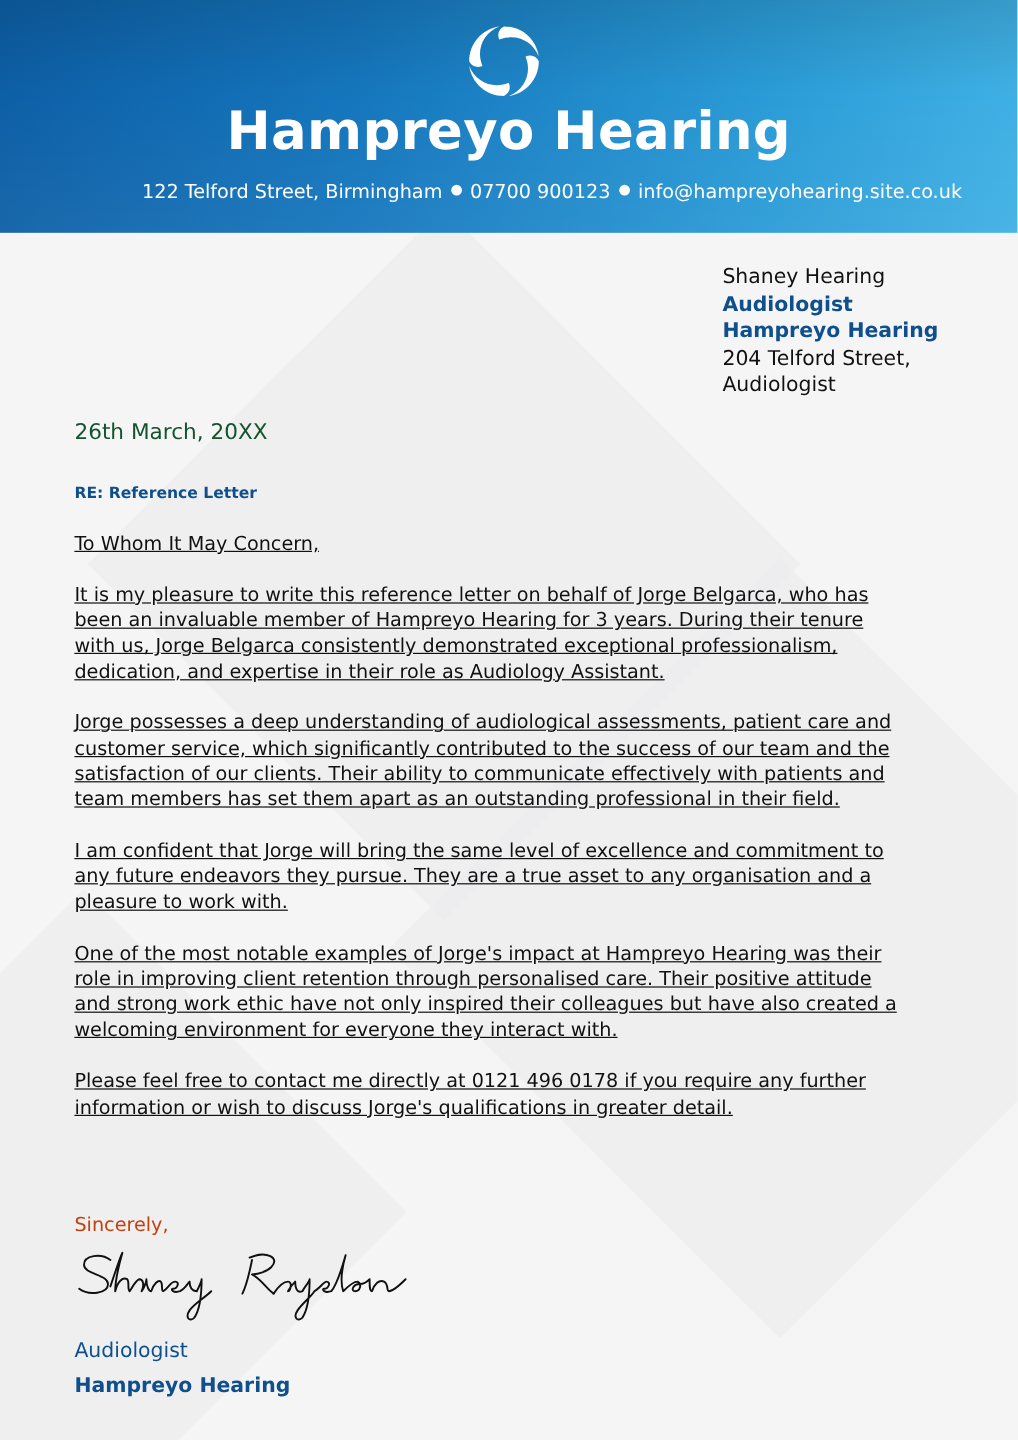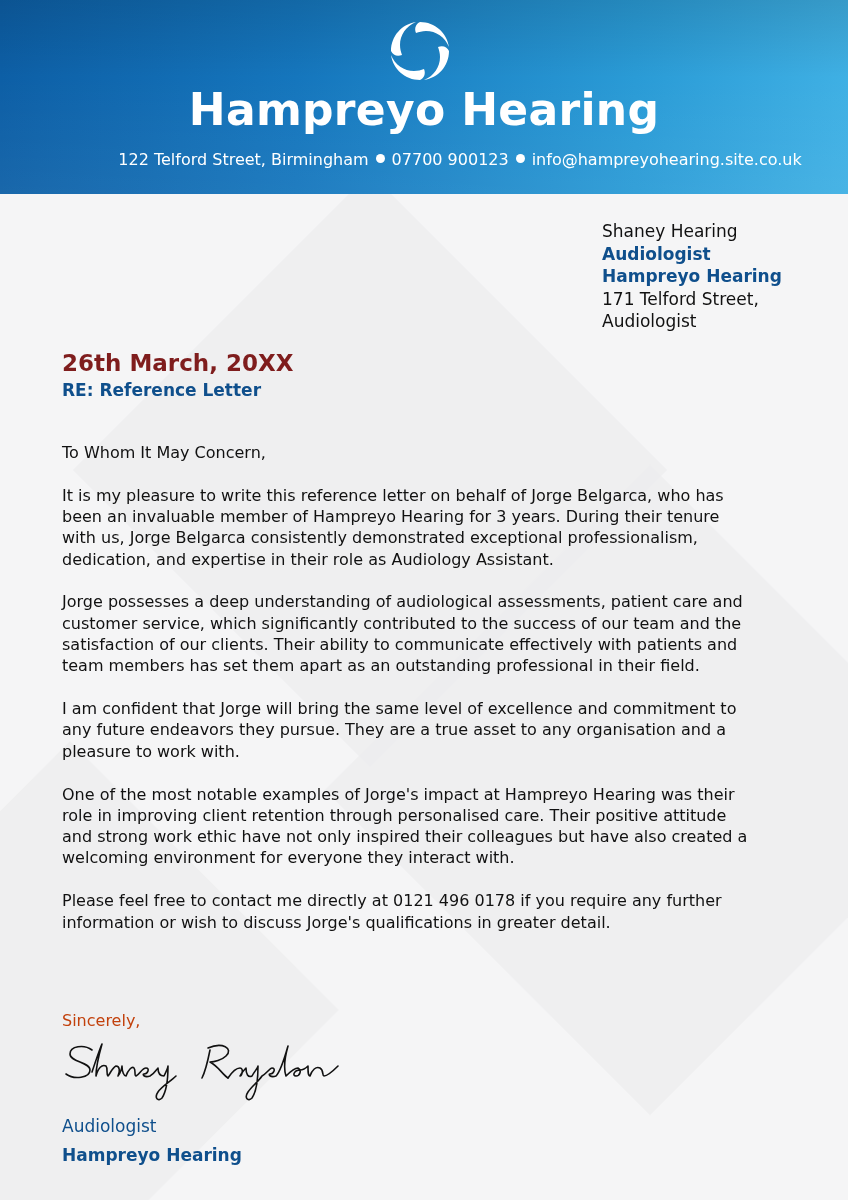--- a/index.html
+++ b/index.html
@@ -93,40 +93,41 @@
       color: #111111;
     }
     .sender .blue {
       color: #0f4f8c;
       font-weight: bold;
     }
     .date {
       position: absolute;
       left: 62px;
       top: 350px;
-      font-size: 23px;
-      font-weight: bold;
-      color: #7f1d1d;
+      font-size: 18px;
+      font-weight: normal;
+      color: #14532d;
     }
     .subject {
       position: absolute;
       left: 62px;
-      top: 380px;
-      font-size: 17px;
+      top: 404px;
+      font-size: 13px;
       font-weight: bold;
       color: #0f4f8c;
     }
     .body {
       position: absolute;
       left: 62px;
       top: 442px;
       width: 690px;
       font-size: 16px;
       line-height: 21.3px;
       color: #111111;
+      text-decoration: underline;
     }
     .body p {
       margin: 0 0 21.5px 0;
     }
     .closing {
       position: absolute;
       left: 62px;
       top: 1011px;
       font-size: 16px;
       color: #c2410c;
@@ -175,21 +176,21 @@
   <div class="company-name">Hampreyo Hearing</div>
   <div class="contact-line">
     <span>122 Telford Street, Birmingham</span><span class="dot"></span><span>07700 900123</span><span class="dot"></span><span>info@hampreyohearing.site.co.uk</span>
   </div>
 </header>
 
 <div class="sender">
   <div>Shaney Hearing</div>
   <div class="blue">Audiologist</div>
   <div class="blue">Hampreyo Hearing</div>
-  <div>171 Telford Street,</div>
+  <div>204 Telford Street,</div>
   <div>Audiologist</div>
 </div>
 
 <div class="date">26th March, 20XX</div>
 <div class="subject">RE: Reference Letter</div>
 
 <div class="body">
   <p>To Whom It May Concern,</p>
   <p>It is my pleasure to write this reference letter on behalf of Jorge Belgarca, who has been an invaluable member of Hampreyo Hearing for 3 years. During their tenure with us, Jorge Belgarca consistently demonstrated exceptional professionalism, dedication, and expertise in their role as Audiology Assistant.</p>
   <p>Jorge possesses a deep understanding of audiological assessments, patient care and customer service, which significantly contributed to the success of our team and the satisfaction of our clients. Their ability to communicate effectively with patients and team members has set them apart as an outstanding professional in their field.</p>

